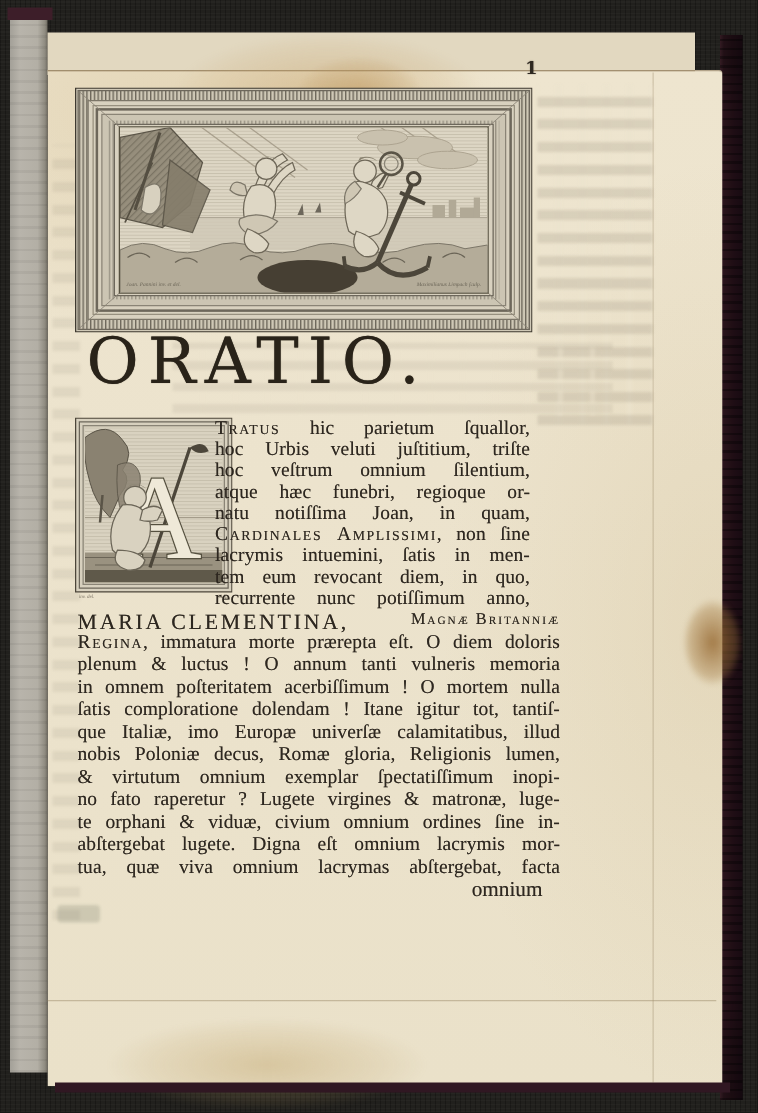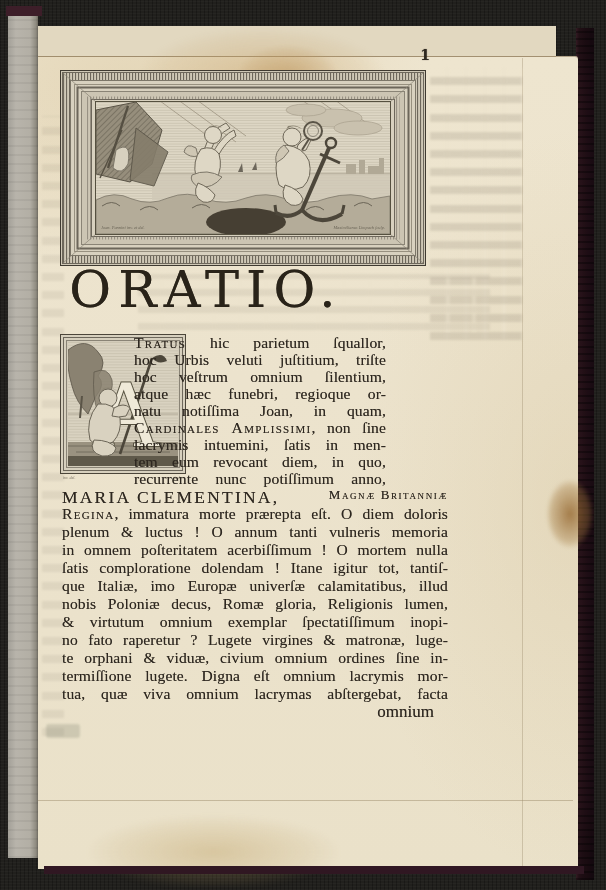--- a/index.html
+++ b/index.html
@@ -65,21 +65,21 @@
   .headpiece{position:absolute;left:22px;top:14px;width:366px;height:196px;}
   .initial-block{position:absolute;left:22px;top:278px;width:126px;height:146px;}
   
   .title{position:absolute;left:8px;top:204px;width:320px;text-align:center;
     font-family:"DejaVu Serif",serif;font-size:51px;letter-spacing:.14em;color:#292319;
     text-shadow:0 0 .6px rgba(41,35,25,.8);white-space:nowrap;}
   
   .textblock{position:absolute;left:24px;top:278px;width:386px;color:#2d2720;}
   .tline{width:386px;font-size:15.6px;line-height:17.95px;letter-spacing:.1px;
     text-align:justify;text-align-last:justify;text-shadow:0 0 .5px rgba(45,38,28,.55);}
-  .indented .tline{width:252px;margin-left:72px;line-height:17.0px;}
+  .indented .tline{width:252px;margin-left:110px;line-height:17.0px;}
   .sc{font-variant:small-caps;letter-spacing:1.3px;}
   .maria-line{display:flex;justify-content:space-between;align-items:flex-start;width:386px;
     height:18.1px;text-shadow:0 0 .5px rgba(45,38,28,.6);}
   .maria-caps{font-size:17.5px;letter-spacing:2.2px;white-space:nowrap;}
   .maria-sc{font-variant:small-caps;font-size:13px;letter-spacing:1.6px;white-space:nowrap;}
   .catchword{width:372px;text-align:right;font-size:17px;line-height:18.1px;
     text-shadow:0 0 .5px rgba(45,38,28,.55);}
   svg text{font-family:"Liberation Serif","DejaVu Serif",serif;}
 </style>
 </head>
@@ -281,21 +281,21 @@
       <div>
           <div class="tline"><span class="sc">Regina</span>, immatura morte prærepta eſt.  O diem doloris</div>
           <div class="tline">plenum &amp; luctus !  O annum tanti vulneris memoria</div>
           <div class="tline">in omnem poſteritatem acerbiſſimum ! O mortem nulla</div>
           <div class="tline">ſatis comploratione dolendam ! Itane igitur tot, tantiſ-</div>
           <div class="tline">que Italiæ, imo Europæ univerſæ calamitatibus, illud</div>
           <div class="tline">nobis Poloniæ decus, Romæ gloria, Religionis lumen,</div>
           <div class="tline">&amp; virtutum omnium exemplar ſpectatiſſimum inopi-</div>
           <div class="tline">no fato raperetur ? Lugete virgines &amp; matronæ, luge-</div>
           <div class="tline">te orphani &amp; viduæ, civium omnium ordines ſine in-</div>
-          <div class="tline">termiſſione lugete.  Digna eſt omnium lacrymis mor-</div>
+          <div class="tline">abſtergebat lugete.  Digna eſt omnium lacrymis mor-</div>
           <div class="tline">tua, quæ viva omnium lacrymas abſtergebat, facta</div>
         </div>
       <div class="catchword">omnium</div>
     </div>
   </div>
 
   <div class="cover-bottom"></div>
 </div>
 
 </body></html>

